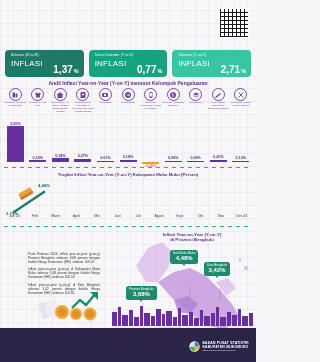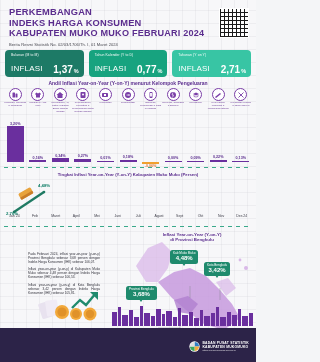--- a/index.html
+++ b/index.html
@@ -32,21 +32,21 @@
     background-size: 4px 4px, 4px 4px; background-color:#fff; }
 
   
   .stats { position:absolute; left:5px; top:50px; width:246px; height:27px;
            display:flex; gap:5px; }
   .stat { flex:1; border-radius:4px; padding:3px 5px 0 6px; position:relative; color:#fff; }
   .stat.s1 { background:#1d7a66; }
   .stat.s2 { background:#17a37f; }
   .stat.s3 { background:#38c5a4; }
   .stat-tag { font-size:3.4px; opacity:.95; letter-spacing:.1px; line-height:5px; }
-  .stat-row { display:flex; align-items:center; justify-content:space-between; margin-top:1px; }
+  .stat-row { display:flex; align-items:flex-start; justify-content:space-between; margin-top:1px; }
   .stat-word { font-size:8px; letter-spacing:.2px; font-weight:400; }
   .stat-val { font-size:10px; font-weight:bold; }
   .stat-pct { font-size:5.5px; font-weight:bold; margin-left:1px; }
 
   
   .andil-title { position:absolute; left:0; top:80px; width:256px; text-align:center;
                  font-size:5px; color:#5b2d8e; font-weight:bold; }
   .icons-row { position:absolute; left:4px; top:88px; width:248px; height:30px;
                display:flex; }
   .icon-cell { flex:1; display:flex; flex-direction:column; align-items:center; }
@@ -106,26 +106,20 @@
   .logo-text .l1 { font-size:3.4px; font-weight:bold; letter-spacing:.2px; line-height:4px; }
   .logo-text .l2 { font-size:3.4px; font-weight:bold; letter-spacing:.2px; line-height:4px; }
   .logo-text .l3 { font-size:2.4px; line-height:3.2px; opacity:.85; }
   .coins { position:absolute; left:38px; bottom:38px; width:80px; height:34px; }
 </style>
 </head>
 <body>
 
 <div id="page">
 
-  <div class="header">
-    <div class="title-line">PERKEMBANGAN</div>
-    <div class="title-line">INDEKS HARGA KONSUMEN</div>
-    <div class="title-line t3">KABUPATEN MUKO MUKO FEBRUARI 2024</div>
-    <div class="subtitle">Berita Resmi Statistik No. 02/03/1706/Th. I, 01 Maret 2024</div>
-  </div>
   <div class="qr">
     <div class="qr-grid"></div>
   </div>
 
   <div class="stats">
     <div class="stat s1" style="background: rgb(29, 122, 102);">
       <div class="stat-tag">Bulanan (M to M)</div>
       <div class="stat-row">
         <span class="stat-word">INFLASI</span>
         <span><span class="stat-val">1,37</span><span class="stat-pct">%</span></span>

